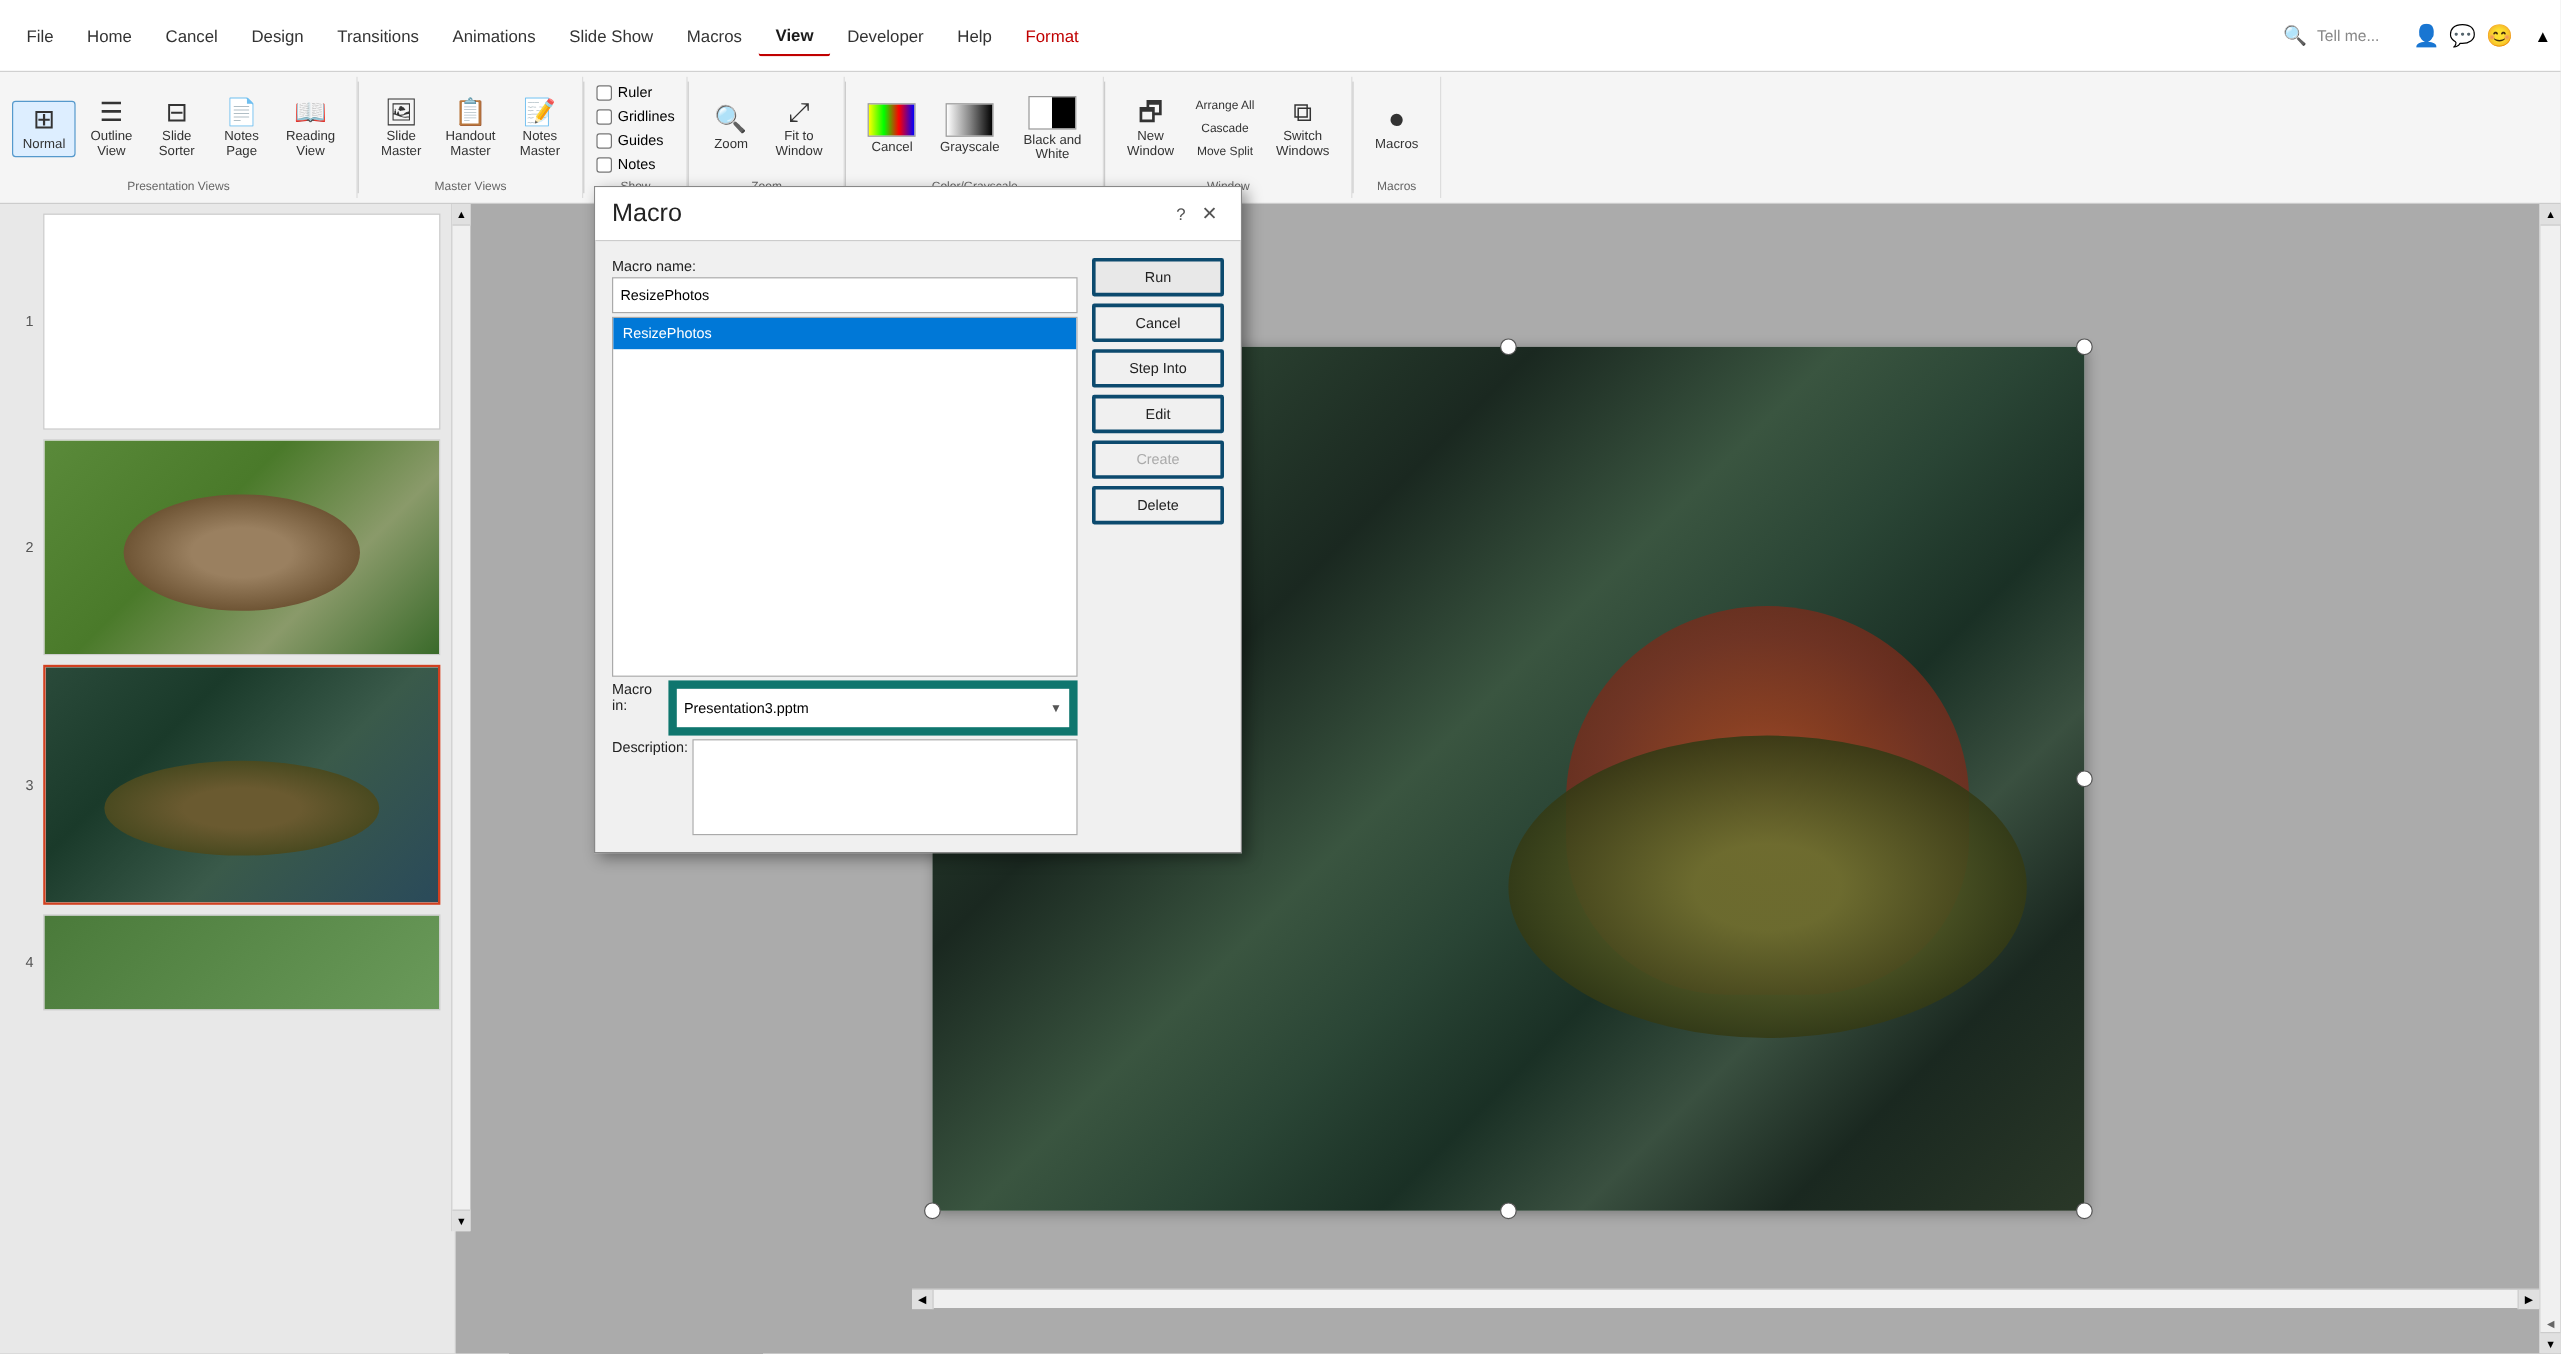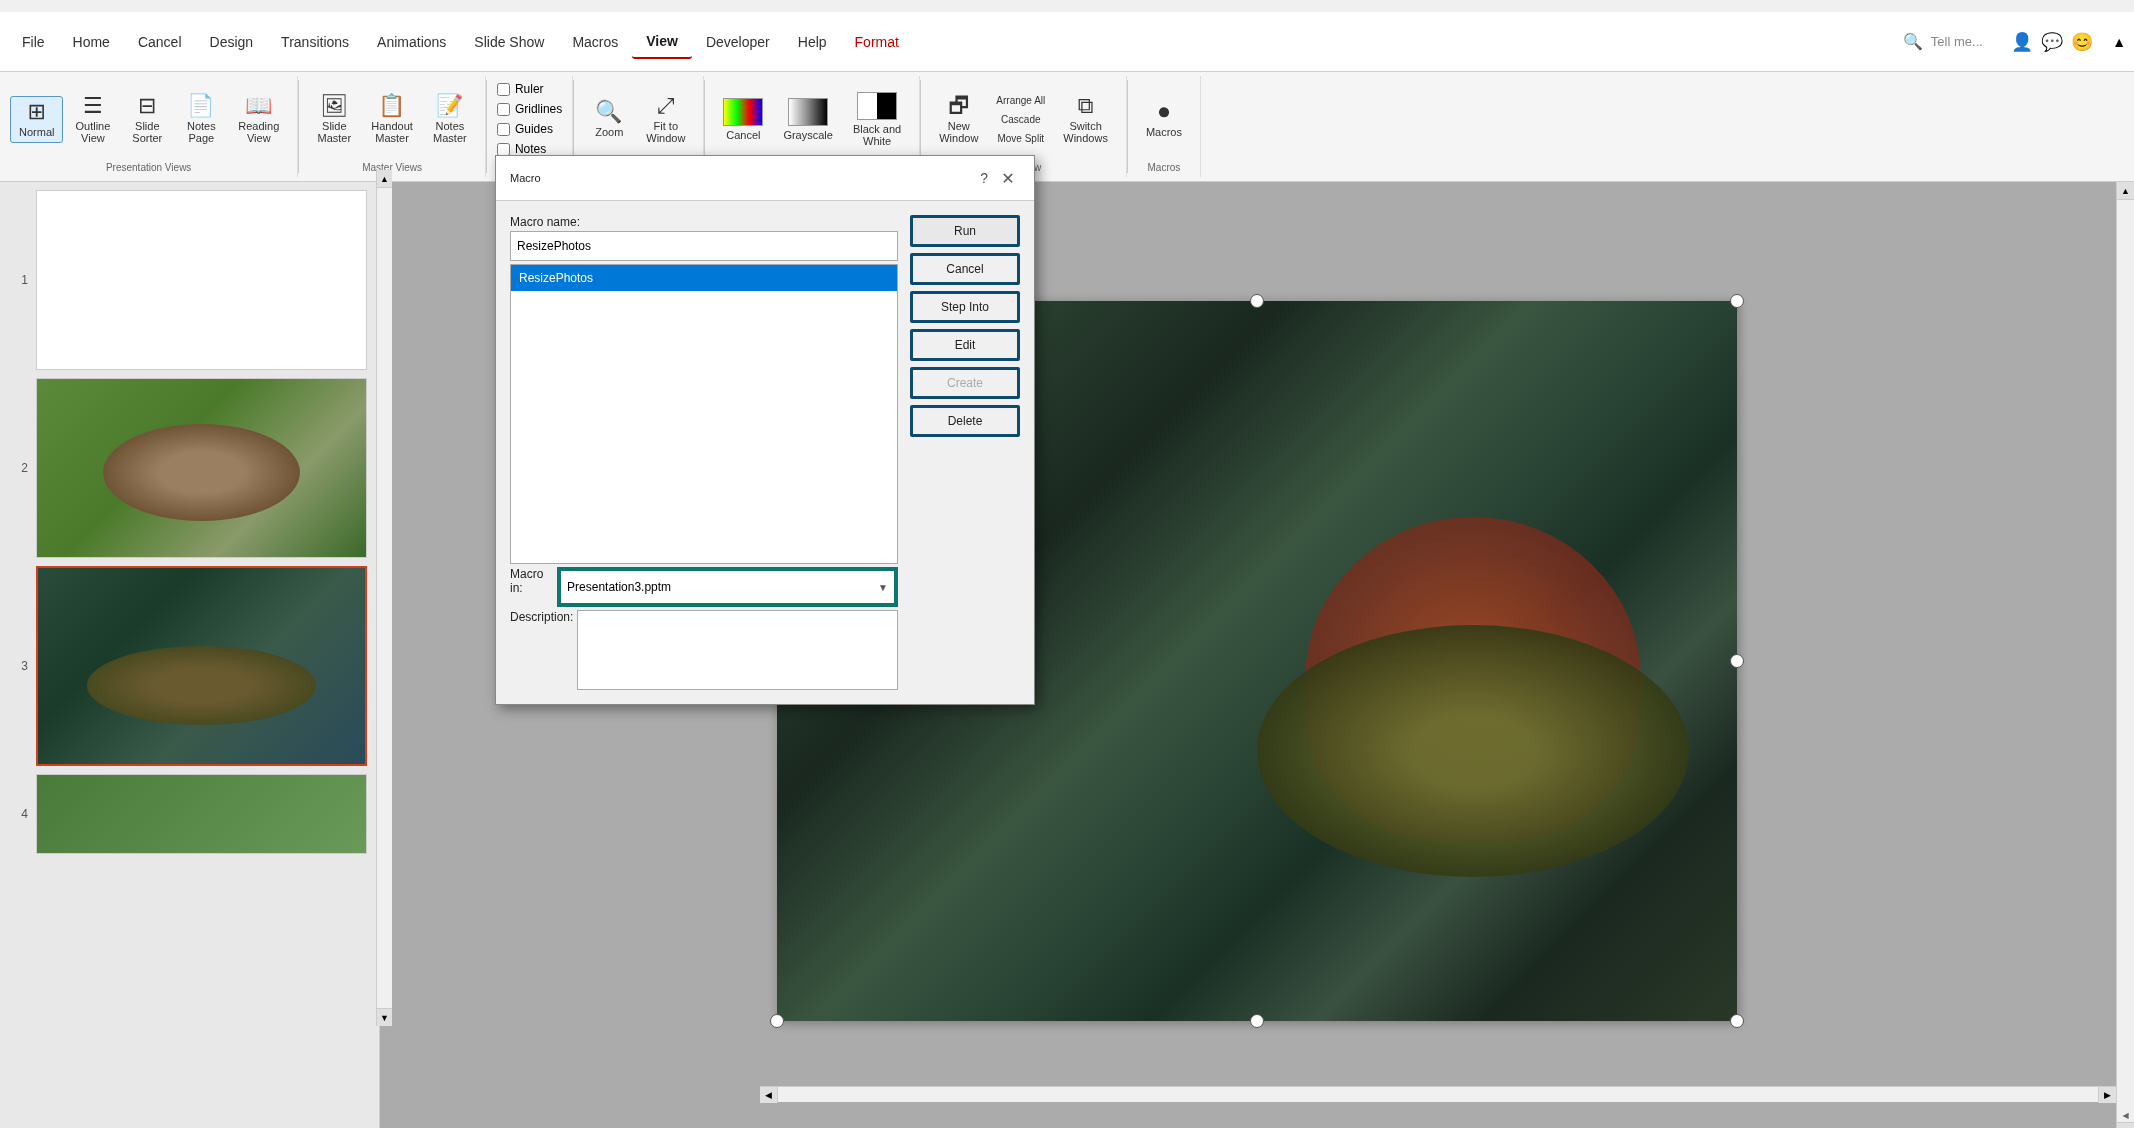--- a/index.html
+++ b/index.html
@@ -6,21 +6,20 @@
     body { font-family: 'Segoe UI', Arial, sans-serif; font-size: 12px; background: #f0f0f0; width: 2134px; height: 1128px; overflow: hidden; }
 
     
     .menubar {
       display: flex;
       align-items: center;
       background: #fff;
       height: 60px;
       border-bottom: 1px solid #d0d0d0;
       padding: 0 8px;
-      margin-top: 12px;
     }
     .menu-item {
       padding: 8px 14px;
       cursor: pointer;
       font-size: 14px;
       color: #333;
       border-radius: 3px;
       white-space: nowrap;
     }
     .menu-item.view-active { color: #1a1a1a; border-bottom: 2px solid #c00000; font-weight: bold; }
@@ -246,21 +245,21 @@
     }
     .dialog-titlebar {
       background: #fff;
       padding: 10px 14px;
       display: flex;
       align-items: center;
       justify-content: space-between;
       border-bottom: 1px solid #ccc;
     }
     .dialog-title {
-      font-size: 11px;
+      font-size: 21px;
       font-weight: 400;
       color: #222;
     }
     .dialog-controls {
       display: flex;
       gap: 8px;
       align-items: center;
     }
     .dialog-help {
       cursor: pointer;
@@ -348,21 +347,21 @@
       cursor: default;
     }
     .macro-in-row {
       display: flex;
       flex-direction: row;
       gap: 4px;
     }
     .select-box {
       width: 100%;
       height: 30px;
-      border: 4px solid #0f766e;
+      border: 7px solid #0f766e;
       background: #fff;
       padding: 16px 6px;
       font-size: 12px;
       display: flex;
       align-items: center;
       justify-content: space-between;
       cursor: pointer;
     }
     .select-arrow {
       font-size: 10px;

